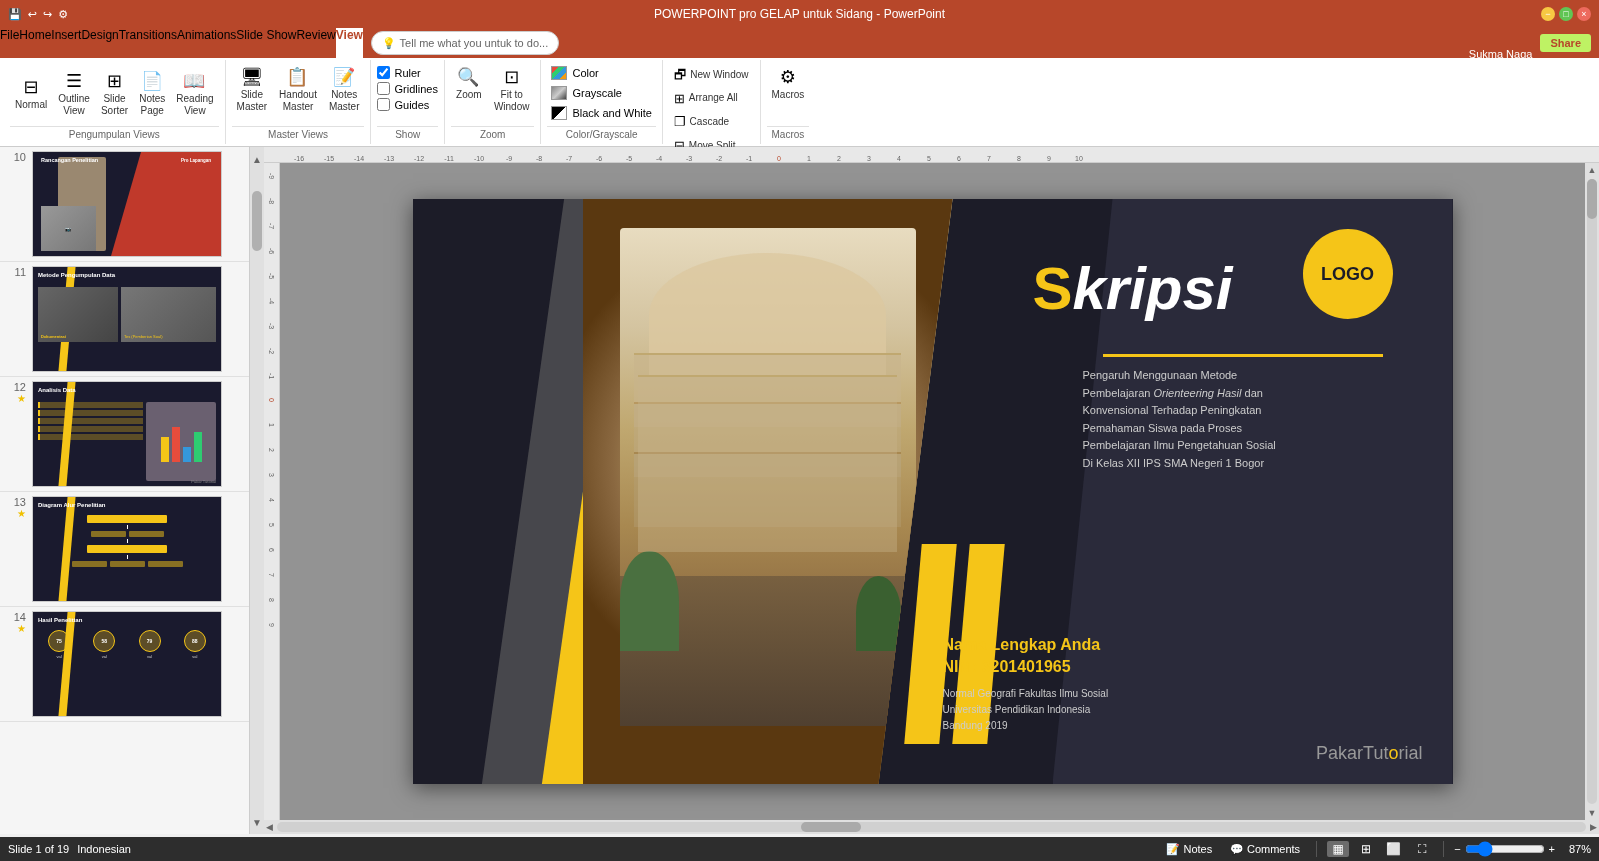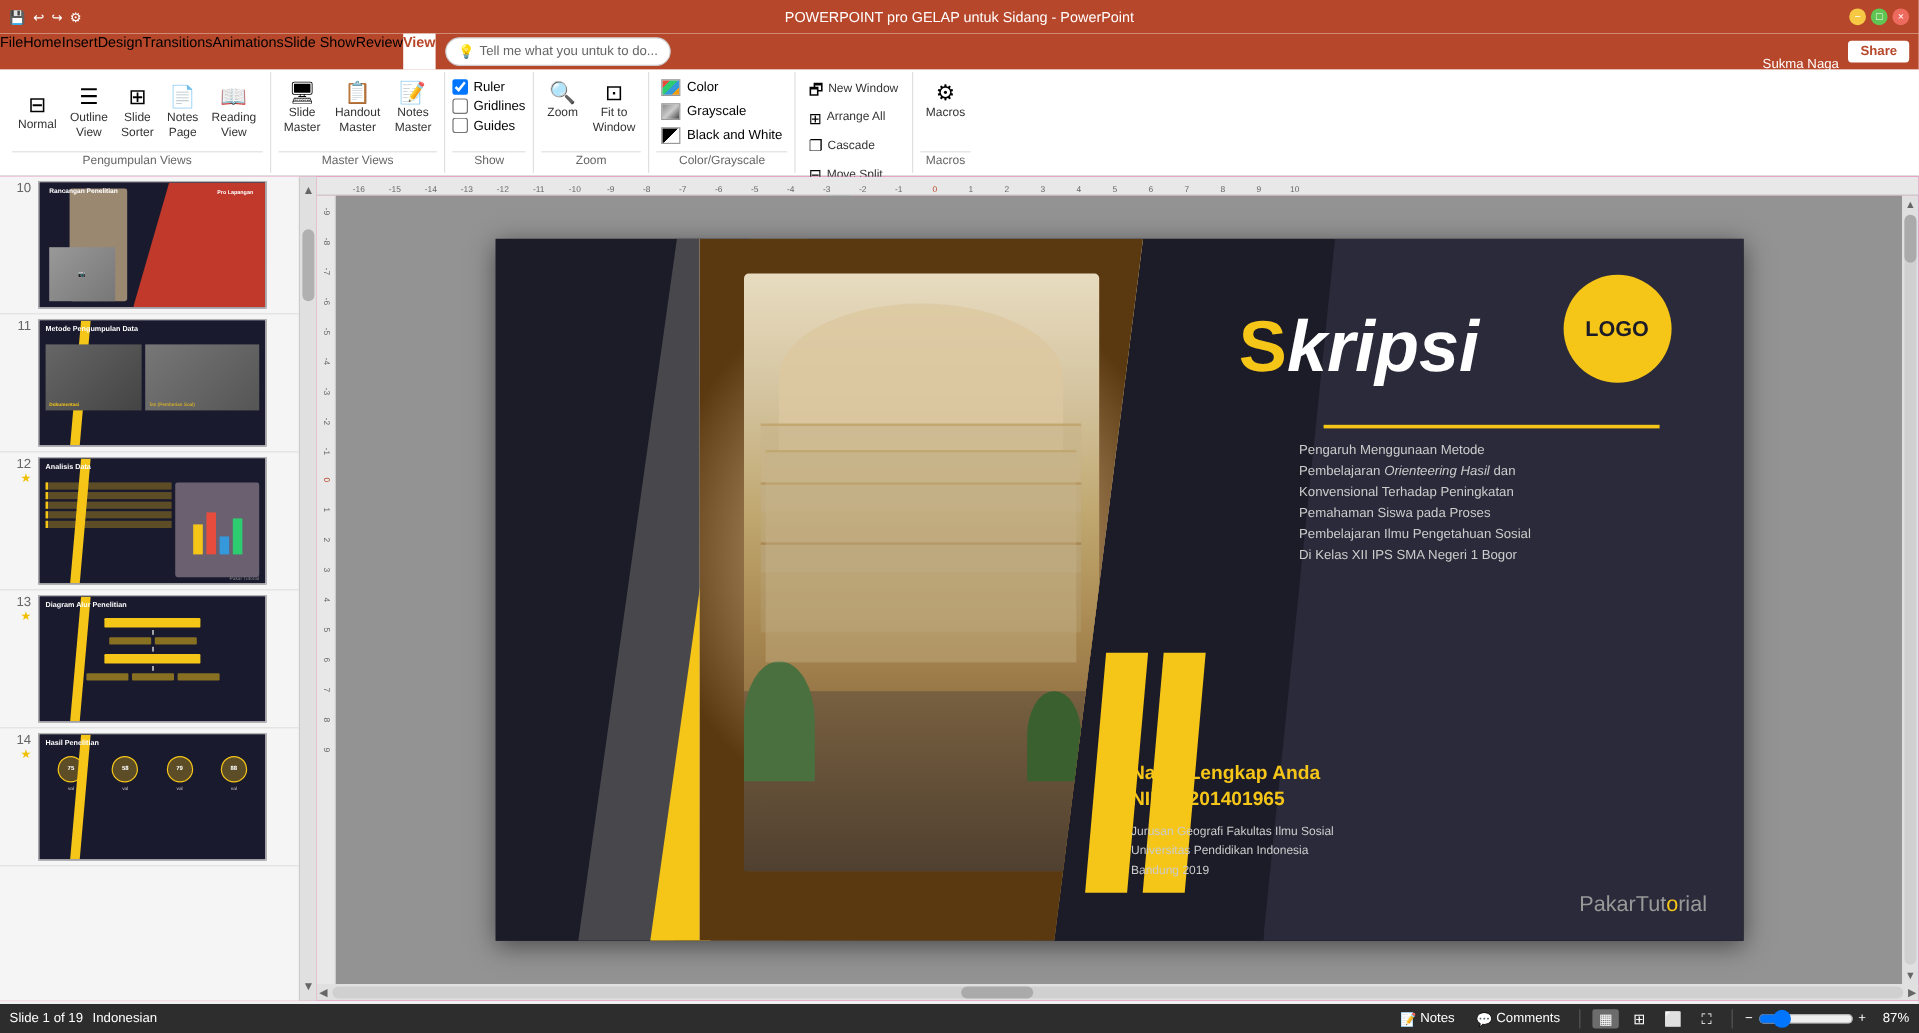--- a/index.html
+++ b/index.html
@@ -133,21 +133,21 @@
     .view-mode-btn.active { background: rgba(255,255,255,0.3); }
     .zoom-slider { 
       display: flex; align-items: center; gap: 4px;
     }
     .zoom-slider input[type=range] { width: 80px; }
 
     
     #main-content {
       display: flex;
       height: calc(861px - 28px - 30px - 92px - 24px);
-      background: #ec4899;
+      background: #14532d;
     }
 
     
     #slide-panel {
       width: 250px;
       background: #f5f5f5;
       border-right: 1px solid #ccc;
       overflow-y: auto;
       flex-shrink: 0;
     }
@@ -554,21 +554,21 @@
     <div class="menu-item">Animations</div>
     <div class="menu-item">Slide Show</div>
     <div class="menu-item">Review</div>
     <div class="menu-item" style="background:white;color:#b7472a;font-weight:bold;">View</div>
     <div class="tell-me-box">
       <span>💡</span>
       <span style="color:#666;font-size:11px;">Tell me what you untuk to do...</span>
     </div>
     <div class="user-area">
       <span style="color:white;font-size:11px;margin-top:21px;">Sukma Naga</span>
-      <button style="background:#ffffff;color:#b7472a;border:none;padding:3px 10px;border-radius:3px;cursor:pointer;font-size:11px;font-weight:bold;">Share</button>
+      <button style="background:#bef264;color:#b7472a;border:none;padding:3px 10px;border-radius:3px;cursor:pointer;font-size:11px;font-weight:bold;">Share</button>
     </div>
   </div>
 
   <div class="ribbon-content">
 
     <div class="ribbon-group">
       <div class="ribbon-buttons pres-views">
         <div class="ribbon-btn">
           <div class="icon">⊟</div>
           <div class="label">Normal</div>
@@ -957,21 +957,21 @@
             <div>Pemahaman Siswa pada Proses</div>
             <div>Pembelajaran Ilmu Pengetahuan Sosial</div>
             <div>Di Kelas XII IPS SMA Negeri 1 Bogor</div>
           </div>
 
           <div class="slide-name">Nama Lengkap Anda</div>
 
           <div class="slide-nim">NIM: 3201401965</div>
 
           <div class="slide-jurusan">
-            <div>Jurusan Geografi  Fakultas Ilmu Sosial</div>
+            <div>Normal Geografi  Fakultas Ilmu Sosial</div>
             <div>Universitas Pendidikan Indonesia</div>
             <div>Bandung 2019</div>
           </div>
 
           <div class="pakar-tutorial">
             <span>PakarTut</span><span class="t-highlight">o</span><span>rial</span>
           </div>
 
         </div>
       </div>

